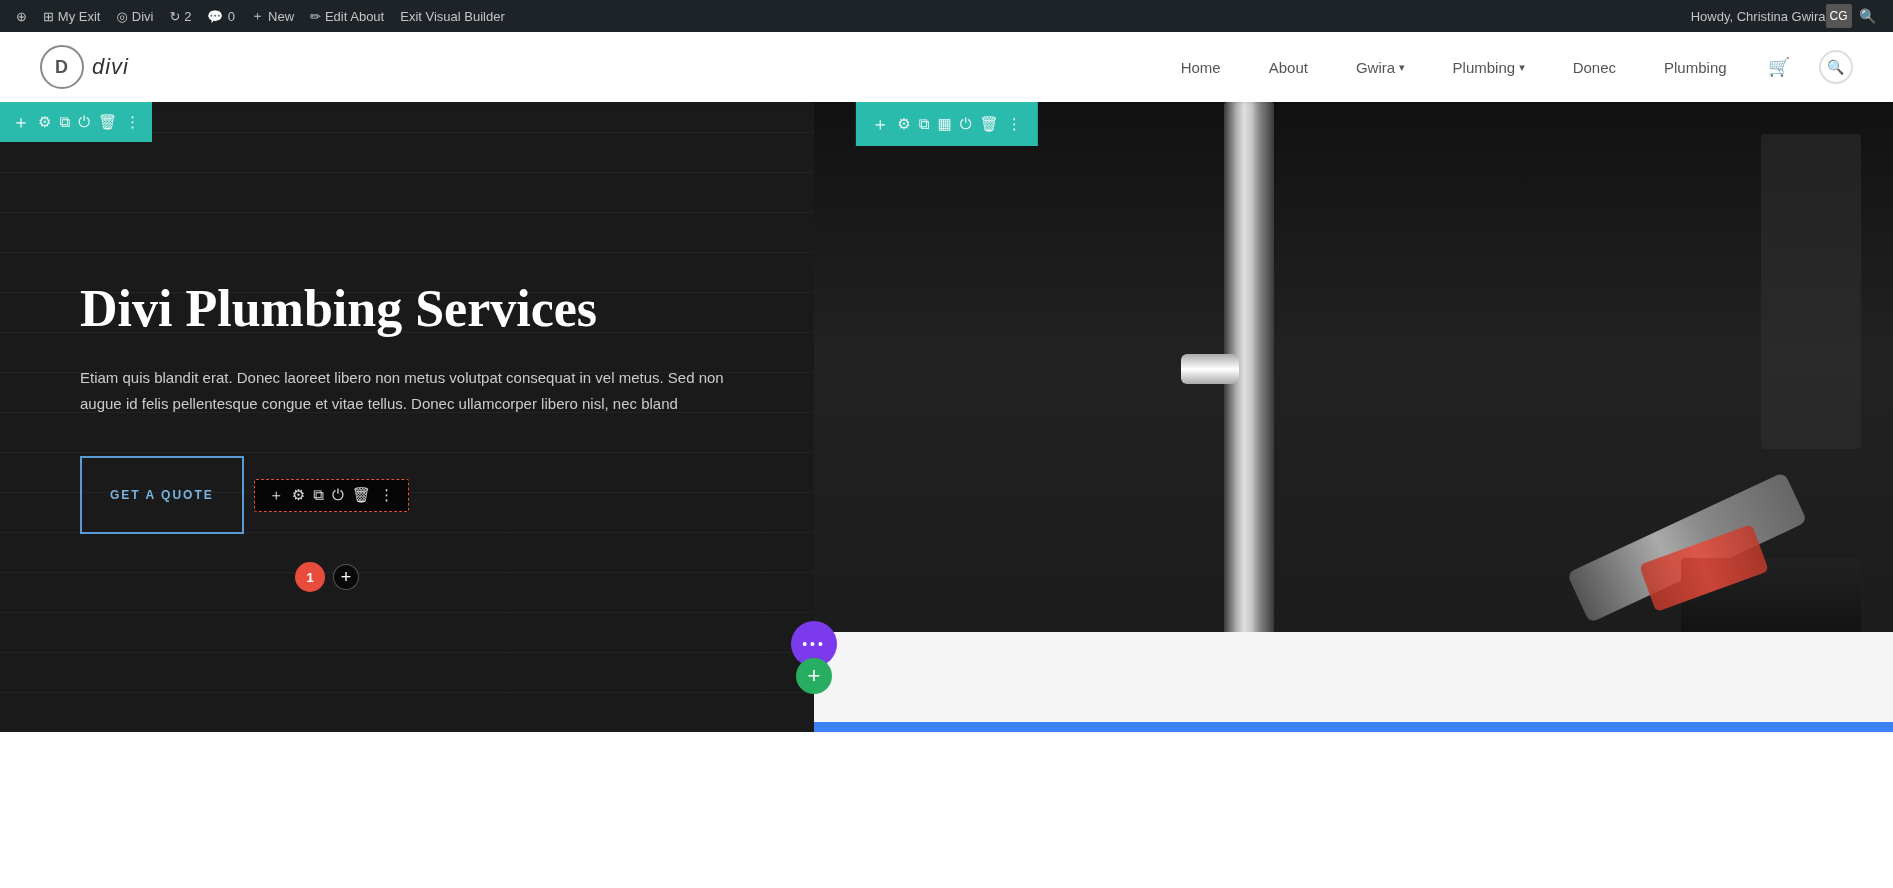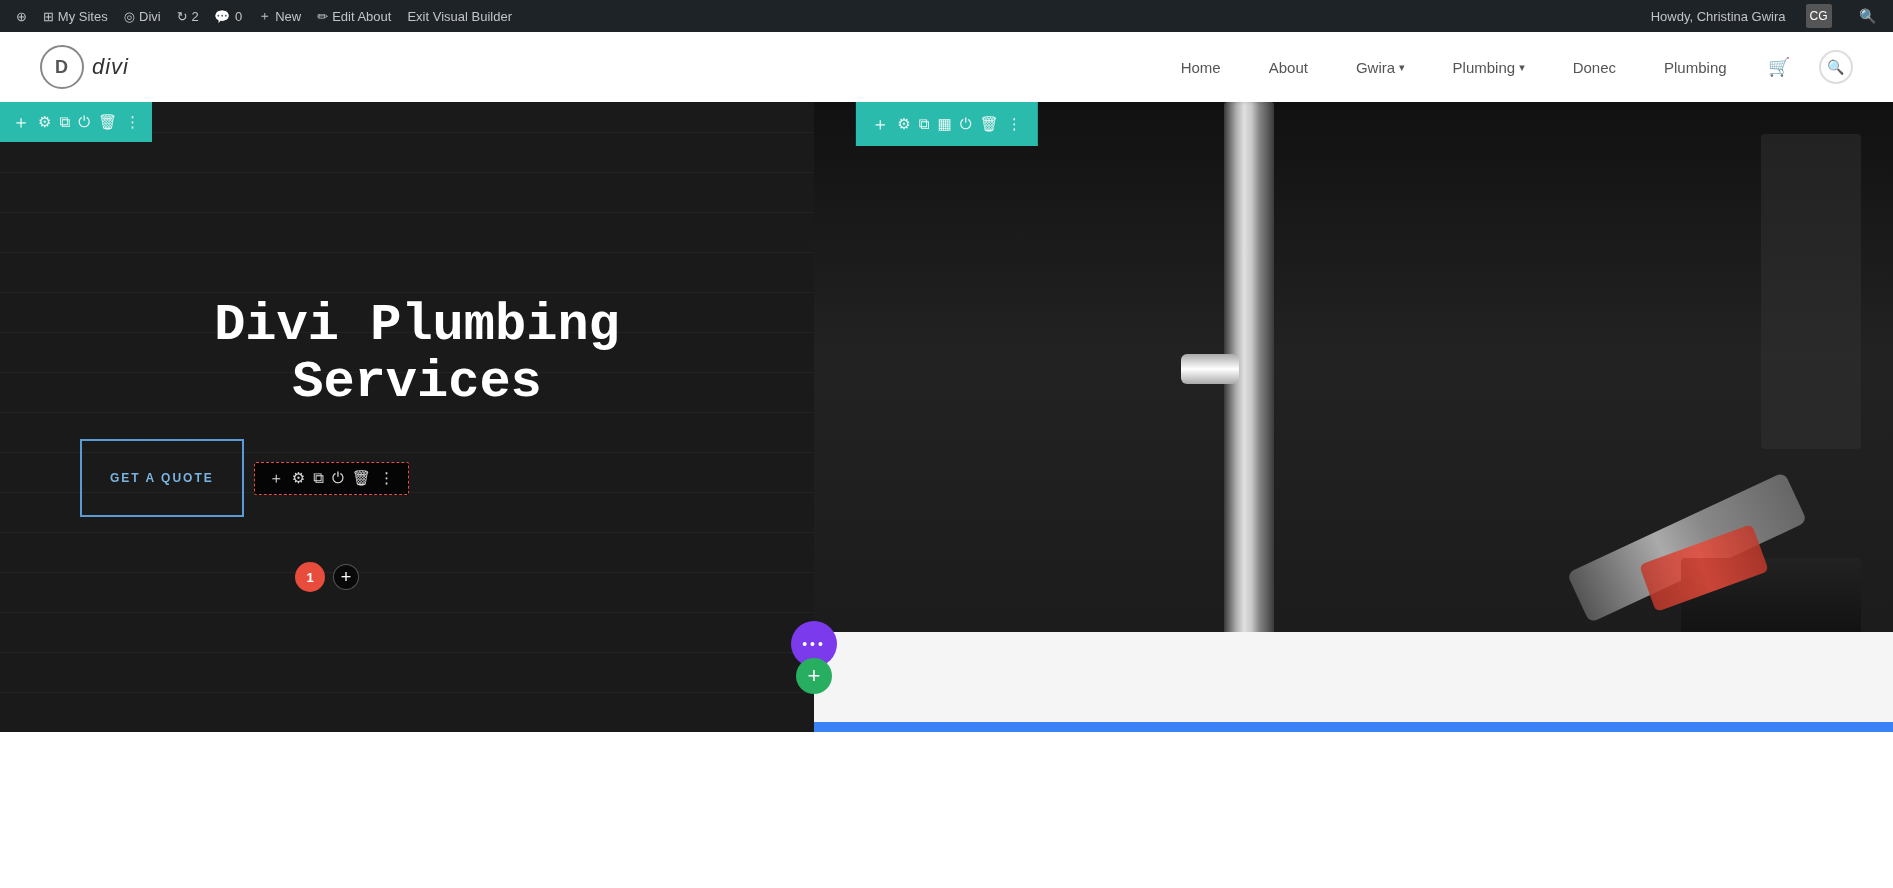--- a/index.html
+++ b/index.html
@@ -28,21 +28,21 @@
       padding: 0 8px;
       height: 100%;
       cursor: pointer;
       white-space: nowrap;
       color: #c3c4c7;
     }
     .admin-bar-right {
       margin-left: auto;
       display: flex;
       align-items: center;
-      gap: 20px;
+      gap: 0;
     }
     .admin-avatar {
       width: 26px;
       height: 24px;
       border-radius: 2px;
       background: #555;
       display: flex;
       align-items: center;
       justify-content: center;
       font-size: 12px;
@@ -152,22 +152,21 @@
       display: flex;
       flex-direction: column;
       justify-content: center;
     }
     .hero-title {
       font-size: 52px;
       font-weight: 800;
       color: #fff;
       line-height: 1.1;
       margin-bottom: 28px;
-      font-family: Liberation Mono, monospace;
-      text-align: center;
+      font-family: Liberation Serif, serif;
     }
     .hero-description {
       color: #ccc;
       font-size: 15px;
       line-height: 1.7;
       margin-bottom: 40px;
     }
 
     
     .hero-right {
@@ -205,21 +204,21 @@
   </style>
 </head>
 <body>
 
 <div id="admin-bar">
   <div class="admin-bar-item">
     <span>⊕</span>
   </div>
   <div class="admin-bar-item">
     <span>⊞</span>
-    <span>My Sites</span>
+    <span>My Exit</span>
   </div>
   <div class="admin-bar-item">
     <span>◎</span>
     <span>Divi</span>
   </div>
   <div class="admin-bar-item">
     <span>↻</span>
     <span>2</span>
   </div>
   <div class="admin-bar-item">
@@ -299,20 +298,21 @@
       <span style="color:rgba(255,255,255,0.9);font-size:15px;cursor:pointer;">⚙</span>
       <span style="color:rgba(255,255,255,0.9);font-size:15px;cursor:pointer;">⧉</span>
       <span style="color:rgba(255,255,255,0.9);font-size:15px;cursor:pointer;">▦</span>
       <span style="color:rgba(255,255,255,0.9);font-size:15px;cursor:pointer;">⏻</span>
       <span style="color:rgba(255,255,255,0.9);font-size:15px;cursor:pointer;">🗑</span>
       <span style="color:rgba(255,255,255,0.9);font-size:15px;cursor:pointer;">⋮</span>
     </div>
 
     <div class="hero-left">
       <h1 class="hero-title">Divi Plumbing Services</h1>
+      <p class="hero-description">Etiam quis blandit erat. Donec laoreet libero non metus volutpat consequat in vel metus. Sed non augue id felis pellentesque congue et vitae tellus. Donec ullamcorper libero nisl, nec bland</p>
       <div class="btn-row">
         <button class="get-quote-btn">GET A QUOTE</button>
 
         <div style="background:rgba(0,0,0,0.8);border:1.5px dashed #e74c3c;display:flex;align-items:center;gap:8px;padding:6px 14px;border-radius:2px;">
           <span style="color:rgba(255,255,255,0.85);font-size:15px;cursor:pointer;">＋</span>
           <span style="color:rgba(255,255,255,0.85);font-size:15px;cursor:pointer;">⚙</span>
           <span style="color:rgba(255,255,255,0.85);font-size:15px;cursor:pointer;">⧉</span>
           <span style="color:rgba(255,255,255,0.85);font-size:15px;cursor:pointer;">⏻</span>
           <span style="color:rgba(255,255,255,0.85);font-size:15px;cursor:pointer;">🗑</span>
           <span style="color:rgba(255,255,255,0.85);font-size:15px;cursor:pointer;">⋮</span>

